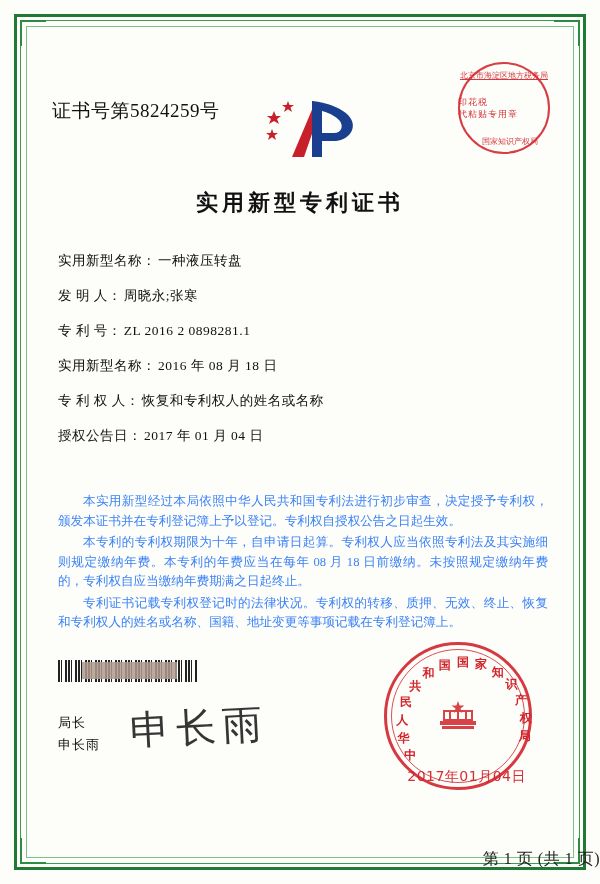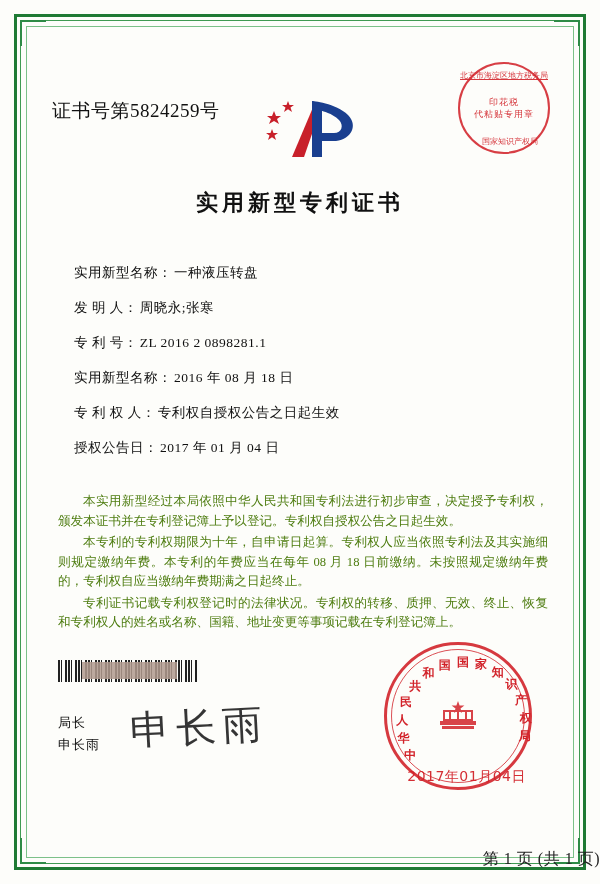--- a/index.html
+++ b/index.html
@@ -89,21 +89,20 @@
     position: absolute;
     inset: 0;
     border: 2px solid #d2232a;
     border-radius: 50%;
     opacity: 0.88;
   }
   .stamp-top .inner-text {
     position: absolute;
     left: 0; right: 0;
     top: 34px;
-    text-align: center;
     color: #d2232a;
     font-size: 9px;
     line-height: 12px;
     letter-spacing: 1px;
     opacity: 0.92;
   }
   .stamp-top .arc {
     position: absolute;
     left: 0; right: 0;
     top: 8px;
@@ -134,22 +133,21 @@
     letter-spacing: 4px;
     color: #111;
     font-family: "DejaVu Serif", "Liberation Serif", serif;
   }
 
   
   .fields {
     position: absolute;
     left: 18px;
     right: 10px;
-    top: 224px;
-    margin-left: 16px;
+    top: 212px;
   }
   .field-row {
     display: flex;
     align-items: baseline;
     margin-bottom: 17px;
     font-size: 13.5px;
     color: #111;
   }
   .field-label {
     white-space: pre;
@@ -161,21 +159,21 @@
   }
 
   
   .paragraphs {
     position: absolute;
     left: 18px;
     right: 12px;
     top: 452px;
     font-size: 12.6px;
     line-height: 19.5px;
-    color: #4d7c0f;
+    color: #3b82f6;
     text-align: justify;
   }
   .paragraphs p {
     margin: 0 0 2px 0;
     text-indent: 25px;
   }
 
   
   .barcode {
     position: absolute;
@@ -344,21 +342,21 @@
       <div class="field-row">
         <span class="field-label">专 利 号：</span>
         <span class="field-value">ZL 2016 2 0898281.1</span>
       </div>
       <div class="field-row">
         <span class="field-label">实用新型名称：</span>
         <span class="field-value">2016 年 08 月 18 日</span>
       </div>
       <div class="field-row">
         <span class="field-label">专 利 权 人：</span>
-        <span class="field-value">专利权自授权公告之日起生效</span>
+        <span class="field-value">恢复和专利权人的姓名或名称</span>
       </div>
       <div class="field-row">
         <span class="field-label">授权公告日：</span>
         <span class="field-value">2017 年 01 月 04 日</span>
       </div>
     </div>
 
     <div class="paragraphs">
       <p>本实用新型经过本局依照中华人民共和国专利法进行初步审查，决定授予专利权，颁发本证书并在专利登记簿上予以登记。专利权自授权公告之日起生效。</p>
       <p>本专利的专利权期限为十年，自申请日起算。专利权人应当依照专利法及其实施细则规定缴纳年费。本专利的年费应当在每年 08 月 18 日前缴纳。未按照规定缴纳年费的，专利权自应当缴纳年费期满之日起终止。</p>

